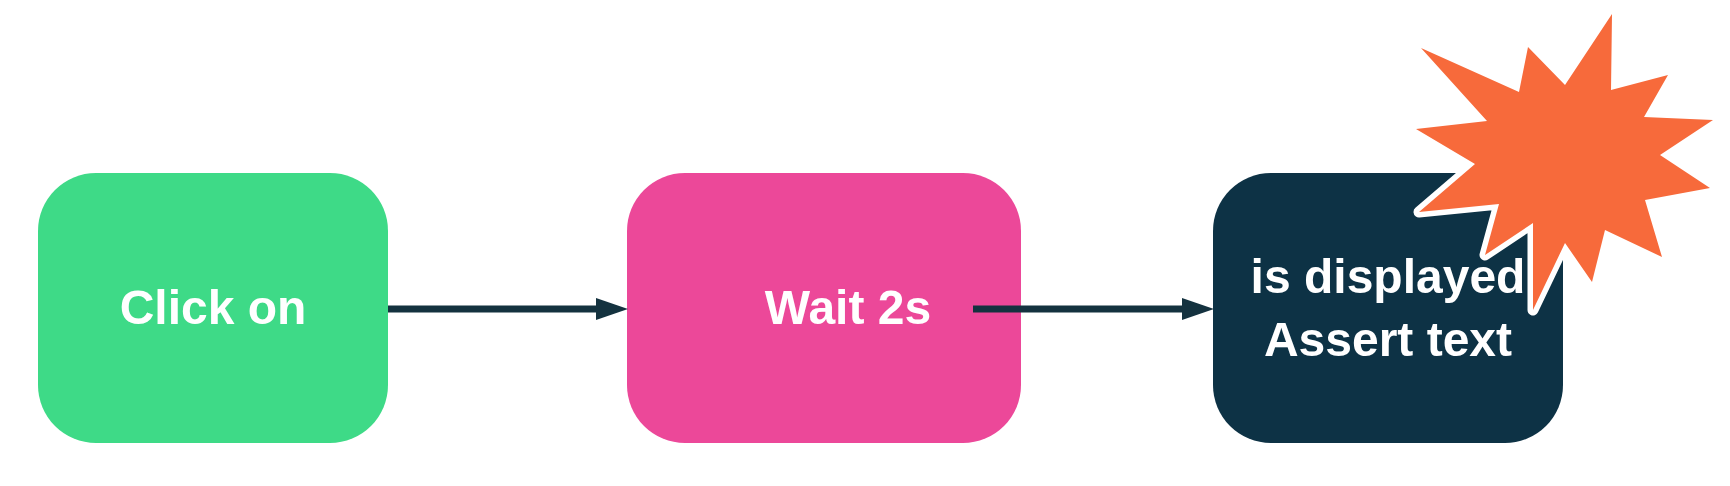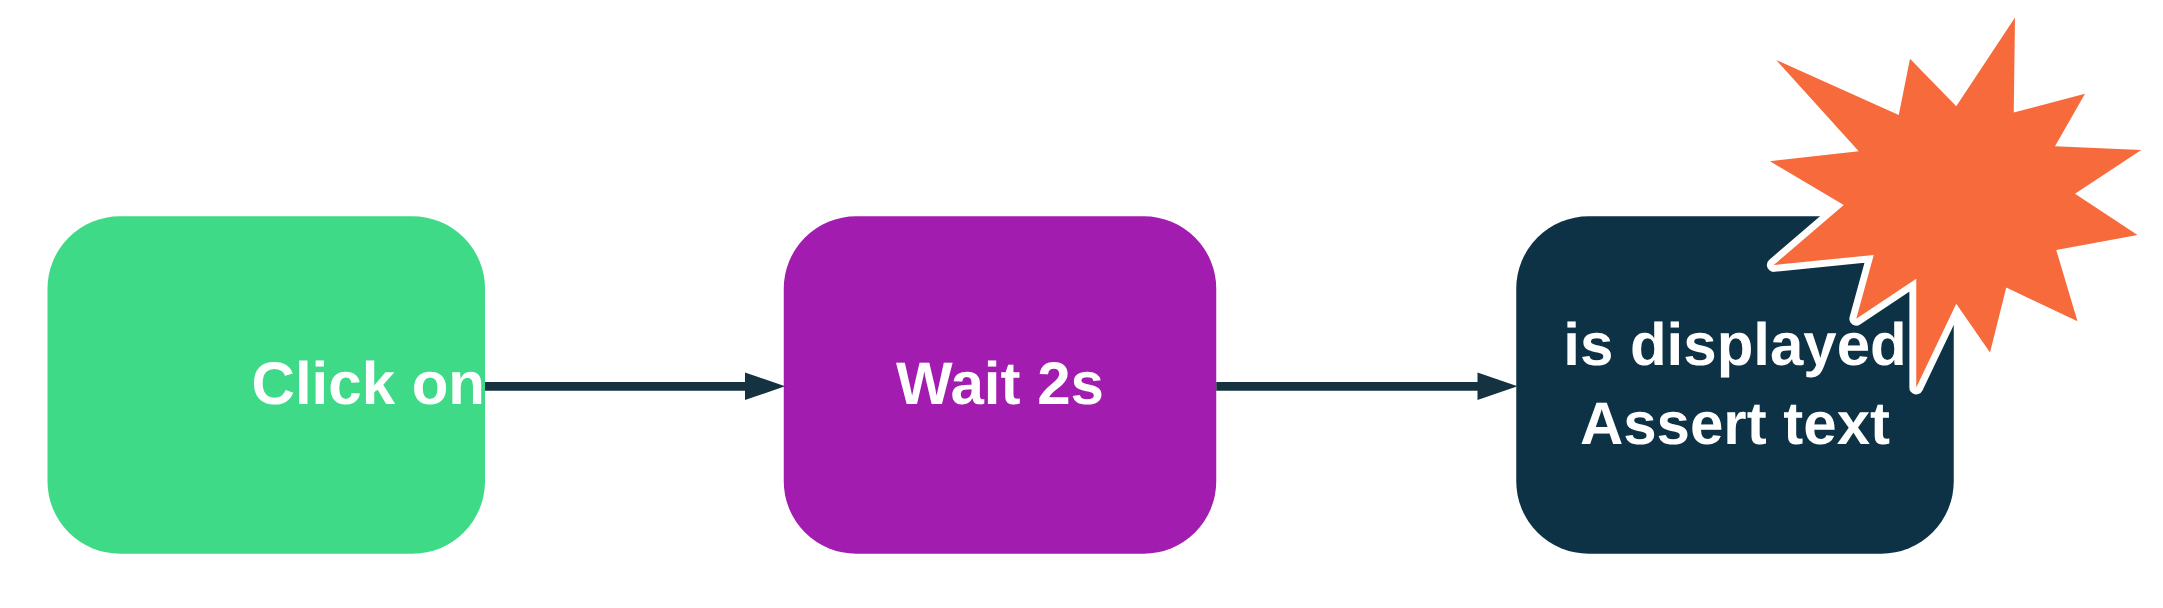--- a/index.html
+++ b/index.html
@@ -25,22 +25,22 @@
     justify-content: center;
     text-align: center;
   }
   .node-label {
     color: #FFFFFF;
     font-weight: 700;
     font-size: 48px;
     line-height: 1.32;
   }
   .node-label span { display: block; }
-  .node-click  { left: 38px;   width: 350px; background: #3EDA87; justify-content: flex-end; }
-  .node-wait   { left: 627px;  width: 346px; background: #a21caf; }
+  .node-click  { left: 38px;   width: 350px; background: #3EDA87; }
+  .node-wait   { left: 627px;  width: 346px; background: #ec4899; padding-left: 48px; }
   .node-assert { left: 1213px; width: 350px; background: #0D3245; }
   .overlay {
     position: absolute;
     left: 0;
     top: 0;
     width: 1730px;
     height: 486px;
     pointer-events: none;
   }
   .connector-line { stroke: #14323F; stroke-width: 7; }

